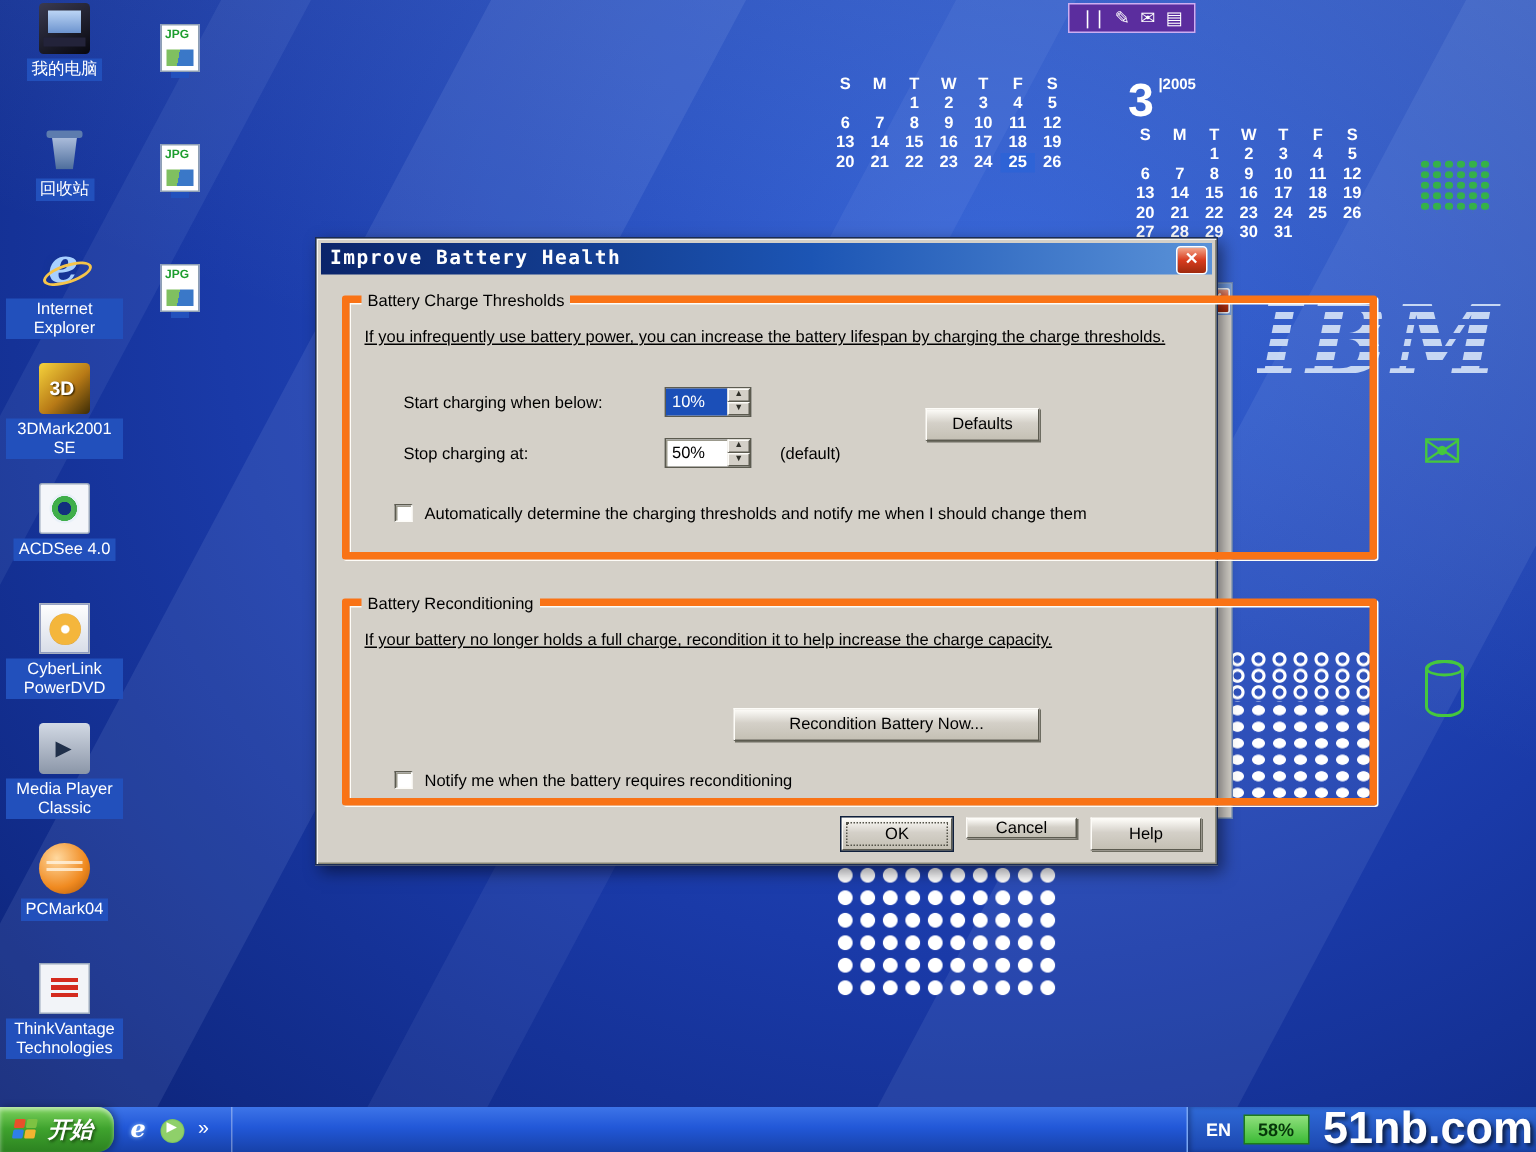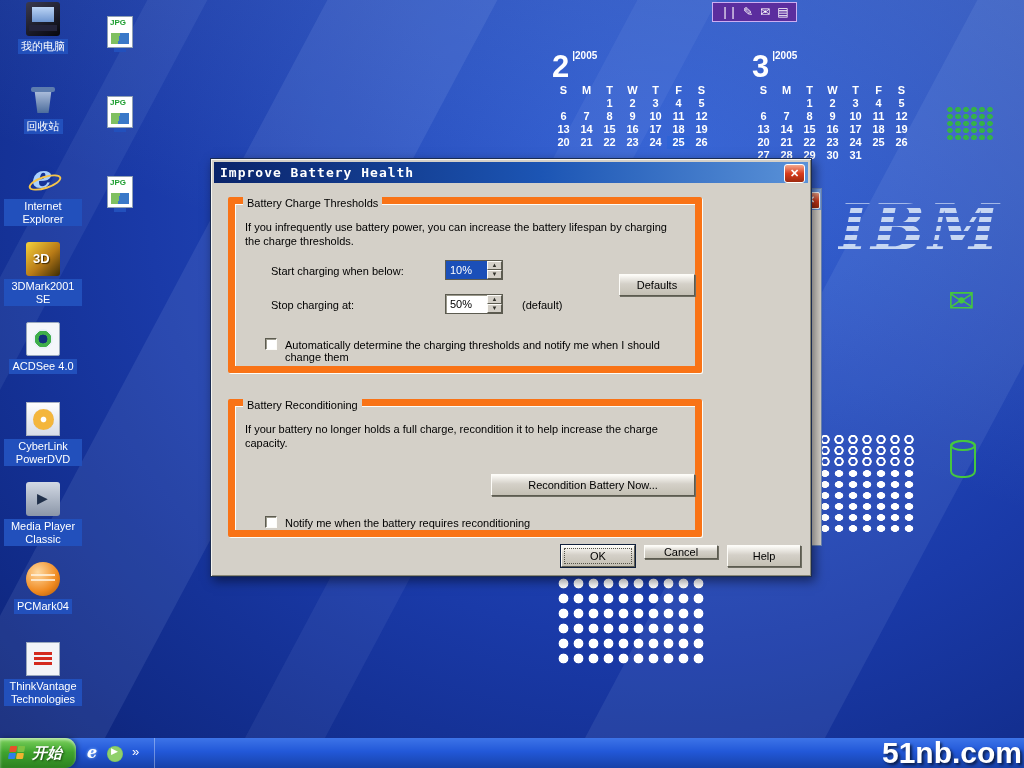--- a/index.html
+++ b/index.html
@@ -100,26 +100,26 @@
     border:1px solid #1b2c52;box-shadow:inset 1px 1px 0 #f6f5f0, inset -1px -1px 0 #8a8876, 3px 4px 10px rgba(0,0,10,.5);
     z-index:10;font-size:11px;color:#000;box-sizing:border-box;}
   .titlebar{position:absolute;left:3px;right:3px;top:3px;height:21px;
     background:linear-gradient(90deg,#0a246a,#1c55b4 55%,#5a92d8);display:flex;align-items:center;}
   .title-text{font:bold 13px "DejaVu Sans Mono",monospace;letter-spacing:1px;color:#fff;padding-left:6px;}
   .close-btn{position:absolute;right:3px;top:2px;width:19px;height:17px;
     background:linear-gradient(#f4a88c,#d83c1e 50%,#9e2a0e);border:1px solid #fff;border-radius:3px;
     color:#fff;font:bold 11px "Liberation Sans",sans-serif;text-align:center;line-height:16px;cursor:default;}
   .close-btn::before{content:"✕";}
   .dlg-body{position:absolute;left:3px;right:3px;top:24px;bottom:3px;}
-  .group{position:absolute;left:14px;width:474px;border:7px solid #f97316;border-radius:2px;
+  .group{position:absolute;left:14px;width:690px;border:5px solid #f97316;border-radius:2px;
     box-shadow:inset 1px 1px 0 #fdfcf8, 1px 1px 0 #fdfcf8;box-sizing:border-box;}
   #group-charge{top:14px;height:176px;}
   #group-recond{top:216px;height:138px;padding-left:36px;}
   .group-legend{position:absolute;top:-7px;left:8px;background:#d4d0c8;padding:0 4px;line-height:13px;}
-  .g-desc{position:absolute;left:10px;top:16px;right:10px;line-height:1.3;}
+  .g-desc{position:absolute;left:10px;top:16px;right:10px;line-height:1.3;text-decoration:underline;}
   .lbl{position:absolute;white-space:nowrap;}
   #l-start{left:36px;top:61px;}
   #l-stop{left:36px;top:95px;}
   #l-default{left:287px;top:95px;}
   .spin{position:absolute;display:flex;height:20px;background:#fff;border:1px solid #5c5b50;
     box-shadow:inset 1px 1px 0 #9b998c;box-sizing:border-box;}
   #spin-start{left:210px;top:56px;width:58px;}
   #spin-stop{left:210px;top:90px;width:58px;}
   .spin-val{flex:1;font-size:11px;line-height:18px;padding-left:4px;}
   .spin-val.sel{background:#1b4fb8;color:#fff;}
@@ -263,21 +263,20 @@
         <div class="file-icon-wrap">
           <div class="ic-jpg-file-icon">
             <span class="jpg-badge">JPG</span>
           </div>
         </div>
         <div class="di-label">3</div>
       </div>
     </div>
 
   <div id="cal-0" class="cal">
-      <div class="cal-head"><span class="cal-month">2</span><span class="cal-year">|2005</span></div>
       <div class="cal-grid">
         <span class="cal-cell cal-dow">S</span>
         <span class="cal-cell cal-dow">M</span>
         <span class="cal-cell cal-dow">T</span>
         <span class="cal-cell cal-dow">W</span>
         <span class="cal-cell cal-dow">T</span>
         <span class="cal-cell cal-dow">F</span>
         <span class="cal-cell cal-dow">S</span>
         <span class="cal-cell"></span>
         <span class="cal-cell"></span>
@@ -415,16 +414,20 @@
           <i class="wf wf3"></i>
           <i class="wf wf4"></i>
       </span>
       <span>开始</span>
     </div>
     <div id="quick">
         <span class="ql ql-ie-icon"></span>
         <span class="ql ql-media-player-icon"></span>
         <span class="ql ql-chevron-more-icon"></span>
       </div>
+    <div id="tray">
+      <span class="tray-lang">EN</span>
+      <span class="tray-batt">58%</span>
+    </div>
   </div>
 
   <div id="wm">51nb.com</div>
 </div>
 
 </body></html>

